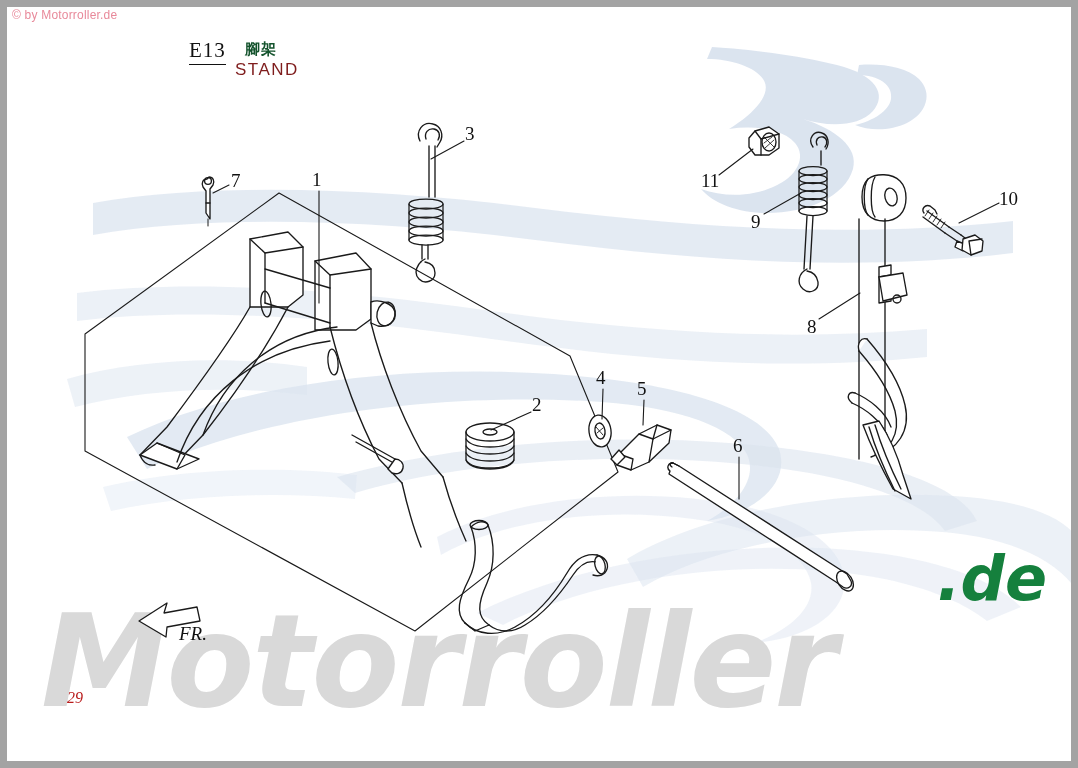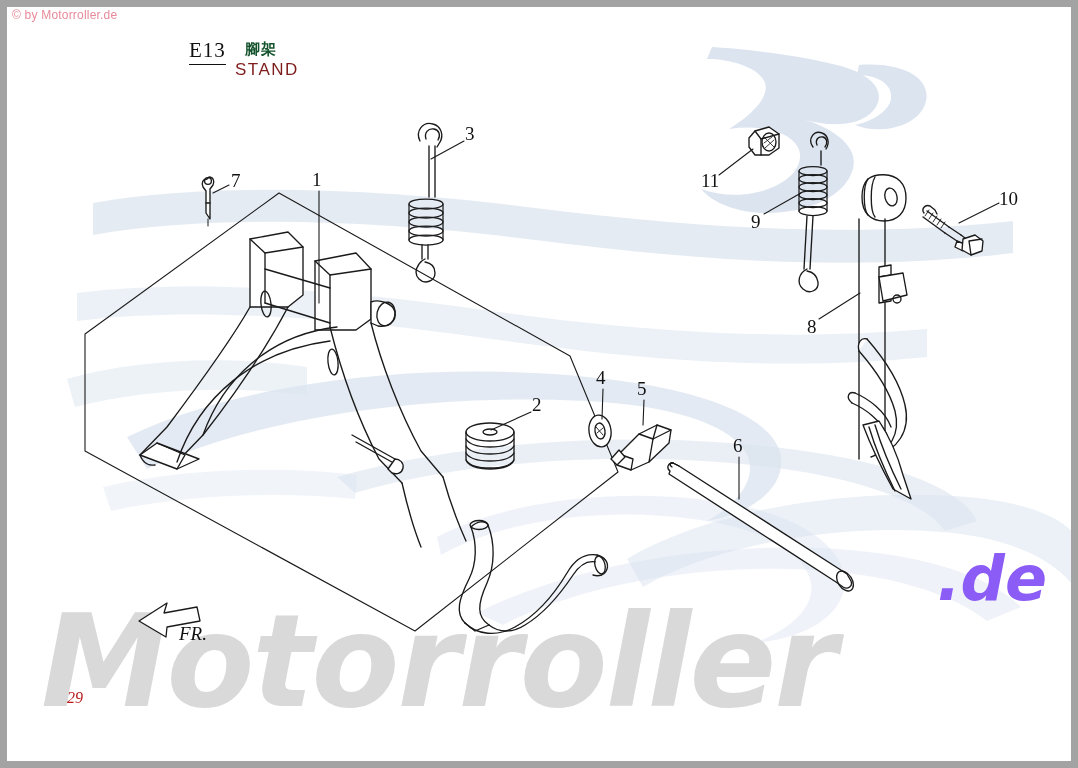--- a/index.html
+++ b/index.html
@@ -26,21 +26,21 @@
     position:absolute;left:34px;top:580px;
     font-family:"DejaVu Sans", sans-serif;
     font-weight:bold;font-style:italic;font-size:128px;
     color:#d9d9d9;letter-spacing:-2px;white-space:nowrap;
     z-index:2;
   }
   .wm-de{
     position:absolute;left:930px;top:535px;
     font-family:"DejaVu Sans", sans-serif;
     font-weight:bold;font-style:italic;font-size:62px;
-    color:#8b5cf6;white-space:nowrap;z-index:2;
+    color:#15803d;white-space:nowrap;z-index:2;
   }
   
   #art{position:absolute;left:0;top:0;width:1078px;height:768px;z-index:10;}
   .callout{
     position:absolute;
     font-family:"Liberation Serif", serif;
     font-size:19px;color:#111;z-index:30;
   }
   .pagenum{
     position:absolute;left:60px;top:682px;

